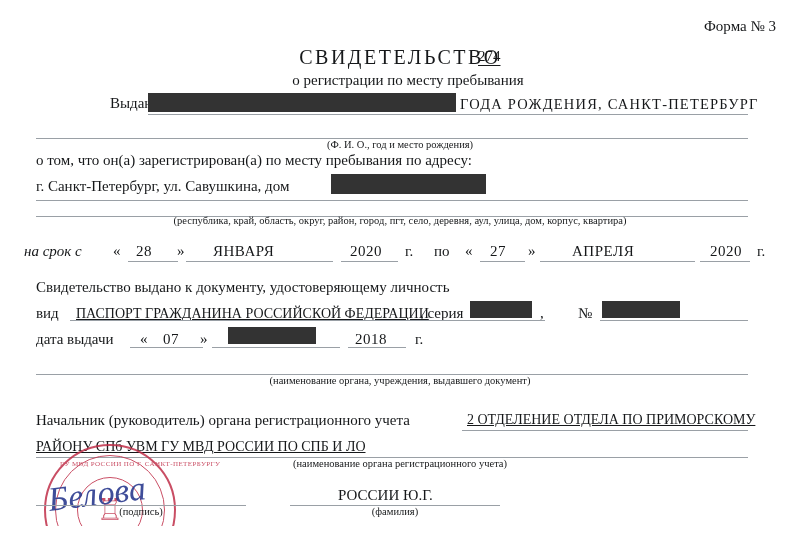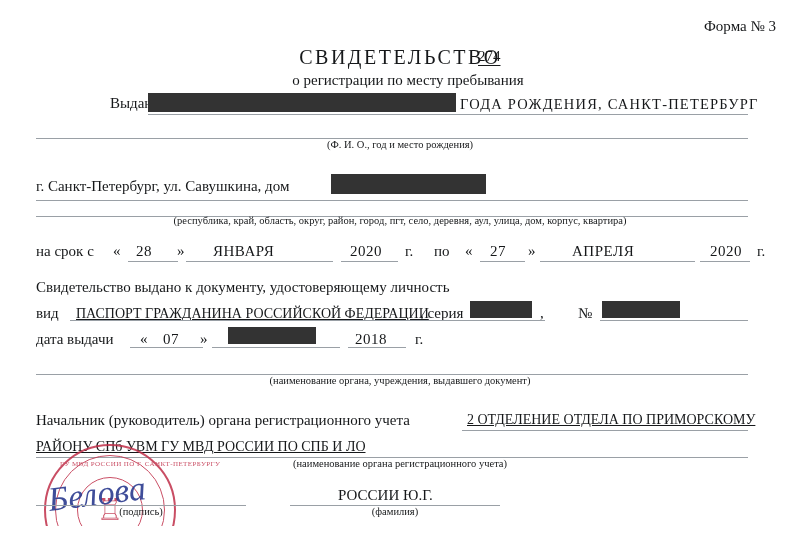--- a/index.html
+++ b/index.html
@@ -175,28 +175,29 @@
   <div class="cert-number">274</div>
   <div class="subtitle">о регистрации по месту пребывания</div>
 
   <div class="row" style="top:95px; left:82px;margin-left:28px;">Выдано</div>
   <div class="redact" style="left:148px; top:93px; width:308px; height:19px;"></div>
   <div class="row spaced" style="top:96px; left:460px; font-size:14.5px;">ГОДА РОЖДЕНИЯ, САНКТ-ПЕТЕРБУРГ</div>
   <div class="line" style="left:148px; top:114px; width:600px;"></div>
   <div class="line" style="left:36px; top:138px; width:712px;"></div>
   <div class="caption" style="top:139px;">(Ф. И. О., год и место рождения)</div>
 
+  <div class="row" style="top:152px; left:36px;">о том, что он(а) зарегистрирован(а) по месту пребывания по адресу:</div>
 
   <div class="row" style="top:178px; left:36px;">г. Санкт-Петербург, ул. Савушкина, дом</div>
   <div class="redact" style="left:331px; top:174px; width:155px; height:20px;"></div>
   <div class="line" style="left:36px; top:200px; width:712px;"></div>
   <div class="line" style="left:36px; top:216px; width:712px;"></div>
   <div class="caption" style="top:215px;">(республика, край, область, округ, район, город, пгт, село, деревня, аул, улица, дом, корпус, квартира)</div>
 
-  <div class="row" style="top:243px; left:36px;">на срок с</div>
+  <div class="row" style="top:243px; left:24px;font-style:italic;">на срок с</div>
   <div class="row" style="top:243px; left:113px;">«</div>
   <div class="row bold-val" style="top:243px; left:136px;">28</div>
   <div class="row" style="top:243px; left:177px;">»</div>
   <div class="row bold-val" style="top:243px; left:213px;">ЯНВАРЯ</div>
   <div class="row bold-val" style="top:243px; left:350px;">2020</div>
   <div class="row" style="top:243px; left:405px;">г.</div>
   <div class="row" style="top:243px; left:434px;">по</div>
   <div class="row" style="top:243px; left:465px;">«</div>
   <div class="row bold-val" style="top:243px; left:490px;">27</div>
   <div class="row" style="top:243px; left:528px;">»</div>

